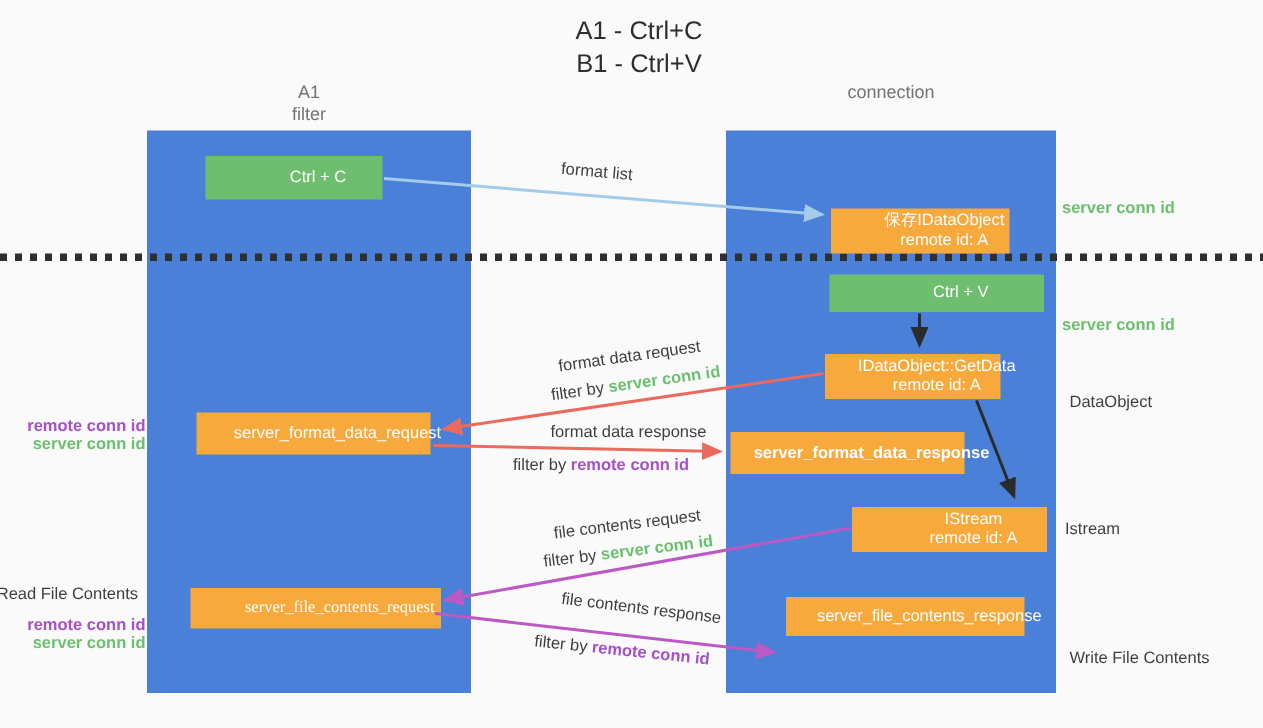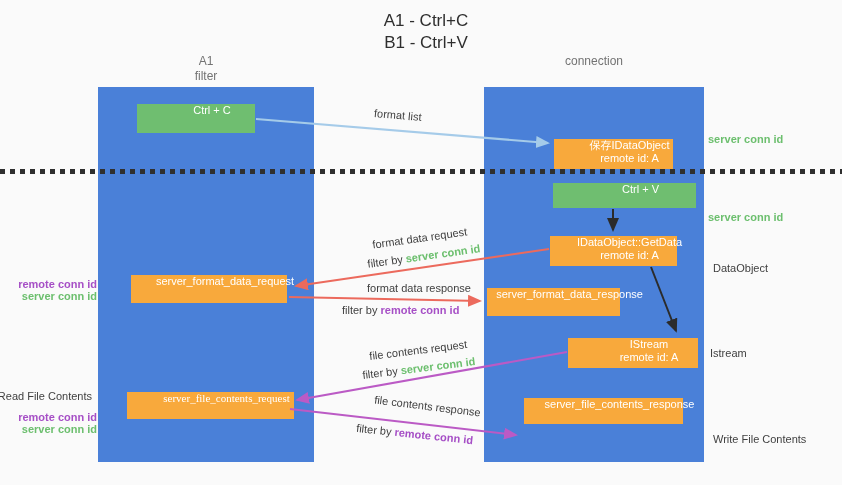--- a/index.html
+++ b/index.html
@@ -21,31 +21,31 @@
   }
   .lane-hdr-left  { left:98px;  width:216px; }
   .lane-hdr-right { left:484px; width:220px; }
   .dotted-line {
     position:absolute; left:0; top:169px; width:842px; height:5px;
     background:repeating-linear-gradient(to right, #2f2f2f 0 5px, transparent 5px 10px);
     z-index:3;
   }
   .box {
     position:absolute; display:flex; flex-direction:column; align-items:center;
-    color:#ffffff; font-size:11px; line-height:13px;
+    justify-content:center; color:#ffffff; font-size:11px; line-height:13px;
     text-align:center; z-index:4; white-space:nowrap;padding-left:32px;
   }
   .green  { background:#6fbe70; }
   .orange { background:#f8a93c; }
   #box-ctrl-c      { left:137px; top:104px; width:118px; height:29px; }
   #box-save        { left:554px; top:128px; width:119px; height:30px;margin-top:11px; }
   #box-ctrl-v      { left:553px; top:183px; width:143px; height:25px; }
-  #box-getdata     { left:550px; top:236px; width:127px; height:30px; }
+  #box-getdata     { left:550px; top:236px; width:117px; height:30px; }
   #box-format-req  { left:131px; top:275px; width:156px; height:28px; }
-  #box-format-resp { left:487px; top:288px; width:133px; height:28px; }
+  #box-format-resp { left:487px; top:288px; width:156px; height:28px;font-weight:bold; }
   #box-istream     { left:568px; top:338px; width:130px; height:30px; }
   #box-file-req    { left:127px; top:392px; width:167px; height:27px;font-family:Liberation Serif, serif; }
   #box-file-resp   { left:524px; top:398px; width:159px; height:26px; }
   svg.arrows { position:absolute; left:0; top:0; z-index:5; }
   .lbl {
     position:absolute; font-size:11px; color:#3f3f3f; white-space:nowrap; z-index:6;
   }
   .bold-green  { color:#6cbf6e; font-weight:bold; }
   .bold-purple { color:#a64fc6; font-weight:bold; }
   #fl-format-list  { left:374px; top:109px; transform:rotate(5deg); }

